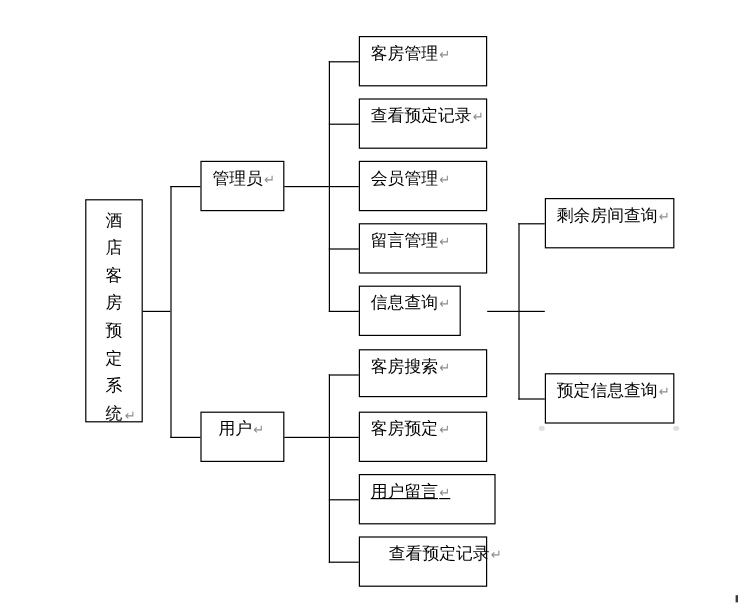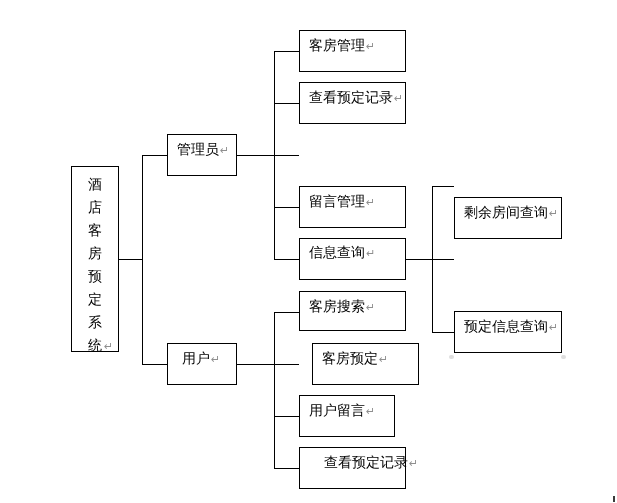--- a/index.html
+++ b/index.html
@@ -43,41 +43,44 @@
   <div class="box" style="left:167px;top:343px;width:70px;height:42px;padding-left:14px;">
     <span>用户</span><span class="mark">↵</span>
   </div>
 
   <div class="box" style="left:299px;top:30px;width:107px;height:42px;">
     <span>客房管理</span><span class="mark">↵</span>
   </div>
   <div class="box" style="left:299px;top:82px;width:107px;height:42px;">
     <span>查看预定记录</span><span class="mark">↵</span>
   </div>
+  <div class="box" style="left:299px;top:134px;width:107px;height:42px;">
+    <span>会员管理</span><span class="mark">↵</span>
+  </div>
   <div class="box" style="left:299px;top:186px;width:107px;height:42px;">
     <span>留言管理</span><span class="mark">↵</span>
   </div>
-  <div class="box" style="left:299px;top:238px;width:107px;height:42px;font-family:Liberation Serif, serif;">
+  <div class="box" style="left:299px;top:238px;width:85px;height:42px;">
     <span>信息查询</span><span class="mark">↵</span>
   </div>
 
   <div class="box" style="left:299px;top:291px;width:107px;height:40px;">
     <span>客房搜索</span><span class="mark">↵</span>
   </div>
-  <div class="box" style="left:312px;top:343px;width:107px;height:42px;">
+  <div class="box" style="left:299px;top:343px;width:107px;height:42px;">
     <span>客房预定</span><span class="mark">↵</span>
   </div>
-  <div class="box" style="left:299px;top:395px;width:96px;height:42px;">
+  <div class="box" style="left:299px;top:395px;width:114px;height:42px;text-decoration:underline;">
     <span>用户留言</span><span class="mark">↵</span>
   </div>
   <div class="box" style="left:299px;top:447px;width:107px;height:42px;padding-left:24px;">
     <span>查看预定记录</span><span class="mark">↵</span>
   </div>
 
-  <div class="box" style="left:454px;top:165px;width:108px;height:42px;margin-top:32px;">
+  <div class="box" style="left:454px;top:165px;width:108px;height:42px;">
     <span>剩余房间查询</span><span class="mark">↵</span>
   </div>
   <div class="box" style="left:454px;top:311px;width:108px;height:42px;">
     <span>预定信息查询</span><span class="mark">↵</span>
   </div>
 
   <div class="hline" style="left:119px;top:259px;width:23px;"></div>
   <div class="vline" style="left:142px;top:155px;height:210px;"></div>
   <div class="hline" style="left:142px;top:155px;width:25px;"></div>
   <div class="hline" style="left:142px;top:364px;width:25px;"></div>

